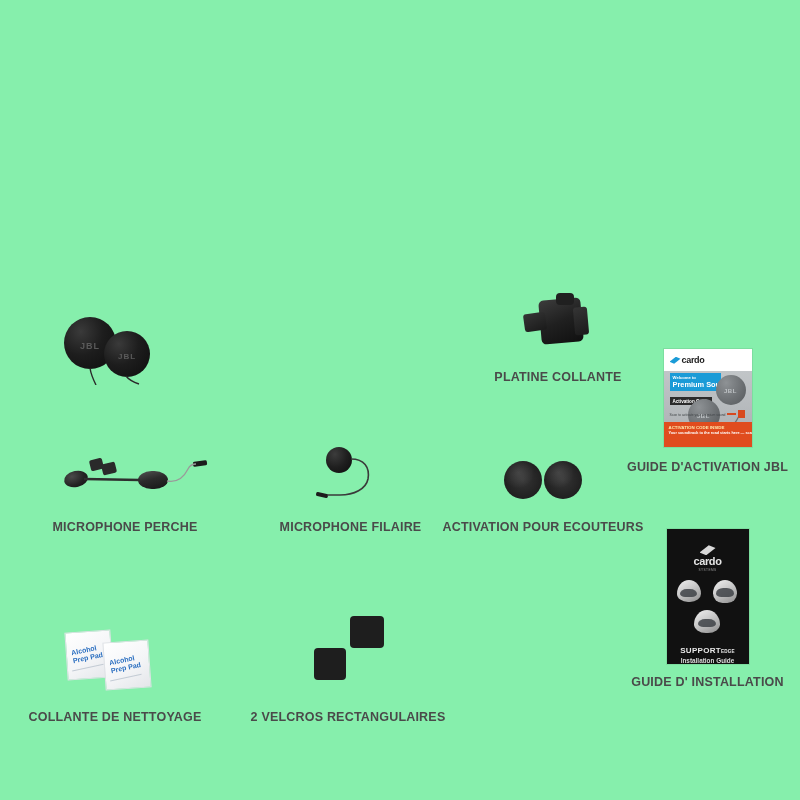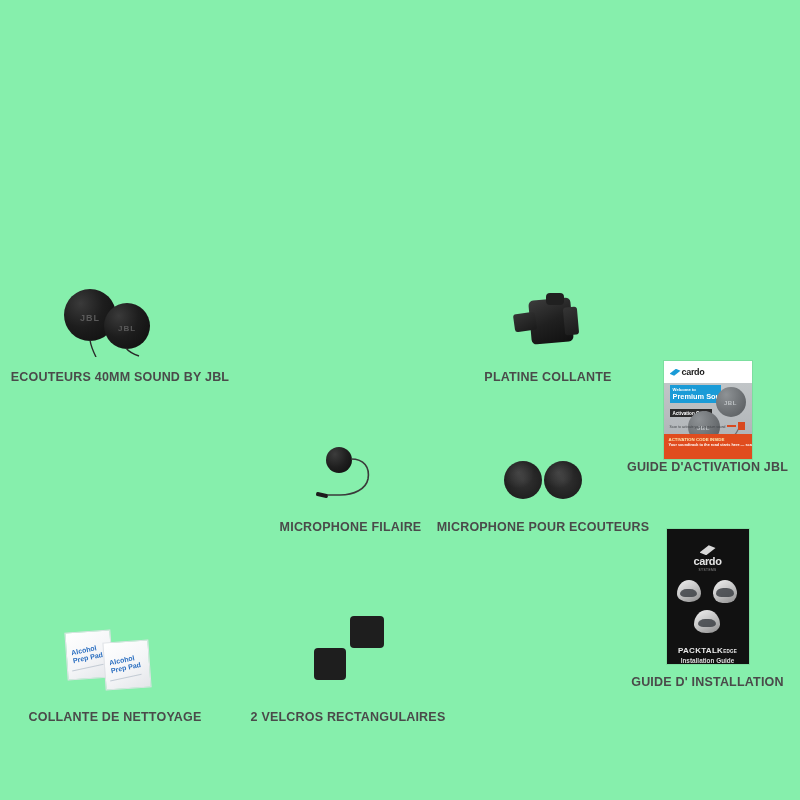--- a/index.html
+++ b/index.html
@@ -386,25 +386,24 @@
         <div class="jbl" style="font-size:9px;">JBL</div>
       </div>
       <div class="spk" style="left:44px; top:16px; width:46px; height:46px;">
         <div class="jbl" style="font-size:8px;">JBL</div>
       </div>
       <svg class="wire" style="left:0; top:0;" width="120" height="70" viewBox="0 0 120 70">
         <path d="M30 53 C31 60, 33 64, 36 70" stroke="#2a2a2a" stroke-width="1.4" fill="none"></path>
         <path d="M66 61 C69 65, 73 67, 79 69" stroke="#2a2a2a" stroke-width="1.4" fill="none"></path>
       </svg>
     </div>
-    <div class="caption" style="margin-top:14px;">ECOUTEURS 40MM SOUND BY JBL</div>
-  </div>
-
-
-  <div class="item" style="left:458px; top:285px; width:180px; height:100px;">
+  </div>
+
+
+  <div class="item" style="left:468px; top:285px; width:180px; height:100px;">
     <div class="art" style="width:80px; height:62px;">
       <div class="plate-main" style="left:22px; top:8px; width:42px; height:44px; transform:rotate(-5deg);"></div>
       <div class="plate-knob" style="left:38px; top:2px; width:18px; height:12px;"></div>
       <div class="plate-tab" style="left:6px; top:22px; width:22px; height:18px; transform:rotate(-8deg);"></div>
       <div class="plate-tab" style="left:56px; top:16px; width:14px; height:28px; transform:rotate(-5deg);"></div>
     </div>
     <div class="caption" style="margin-top:18px;">PLATINE COLLANTE</div>
   </div>
 
   <div class="item" style="left:615px; top:340px; width:185px; height:135px;">
@@ -430,41 +429,55 @@
       <div class="jbl-legal">Scan to activate your premium sound</div>
       <div class="jbl-chip">
         <span class="dash"></span>
         <span class="sq"></span>
       </div>
       <div class="jbl-footer">
         <div class="f1">ACTIVATION CODE INSIDE</div>
         <div class="f2">Your soundtrack to the road starts here — scan and go</div>
       </div>
     </div>
-    <div class="caption" style="margin-top:2px;">GUIDE D'ACTIVATION JBL</div>
-  </div>
-
+    <div class="caption" style="margin-top:14px;">GUIDE D'ACTIVATION JBL</div>
+  </div>
+
+  <div class="item" style="left:10px; top:445px; width:230px; height:90px;">
+    <div class="art" style="width:175px; height:56px;">
+      <div class="mic-boom-head" style="left:26px; top:24px; width:24px; height:16px; transform:rotate(-12deg);"></div>
+      <div class="mic-module" style="left:100px; top:24px; width:30px; height:18px;"></div>
+      <div class="velcro-chip" style="left:52px; top:12px; width:13px; height:11px;"></div>
+      <div class="velcro-chip" style="left:64px; top:16px; width:14px; height:11px;"></div>
+      <div class="jack" style="left:155px; top:14px; width:14px; height:5px; transform:rotate(-8deg);"></div>
+      <svg class="wire" style="left:0; top:0;" width="175" height="56" viewBox="0 0 175 56">
+        <path d="M46 32 L102 33" stroke="#2e2e2e" stroke-width="2.4" fill="none"></path>
+        <path d="M129 34 C140 36, 146 30, 150 22 C152 18, 155 17, 158 17" stroke="#9a9a9a" stroke-width="1.3" fill="none"></path>
+      </svg>
+    </div>
+    <div class="caption" style="margin-top:18px;">MICROPHONE PERCHE</div>
+  </div>
 
   <div class="item" style="left:258px; top:445px; width:185px; height:90px;">
     <div class="art" style="width:90px; height:62px;">
       <div class="mic-head" style="left:20px; top:2px; width:26px; height:26px;"></div>
       <div class="jack" style="left:10px; top:48px; width:12px; height:4px; transform:rotate(12deg);"></div>
       <svg class="wire" style="left:0; top:0;" width="90" height="62" viewBox="0 0 90 62">
         <path d="M45 14 C58 14, 64 22, 62 34 C60 44, 48 50, 34 50 C28 50, 24 50, 21 50" stroke="#3a3a3a" stroke-width="1.6" fill="none"></path>
       </svg>
     </div>
     <div class="caption" style="margin-top:14px;">MICROPHONE FILAIRE</div>
   </div>
 
   <div class="item" style="left:448px; top:445px; width:190px; height:90px;">
     <div class="art" style="width:90px; height:44px;">
       <div class="pad" style="left:6px; top:2px; width:38px; height:38px;"></div>
       <div class="pad" style="left:46px; top:2px; width:38px; height:38px;"></div>
     </div>
-    <div class="caption" style="margin-top:18px;">MICROPHONE POUR ECOUTEURS</div>
+    <div class="caption" style="margin-top:18px;">ACTIVATION POUR ECOUTEURS</div>
   </div>
 
   <div class="item" style="left:615px; top:525px; width:185px; height:165px;">
     <div class="card card-install" style="position:relative; width:82px; height:135px;">
       <div class="inst-logo">
         <span class="sw"></span>
         <div class="nm">cardo</div>
         <div class="tag">SYSTEMS</div>
       </div>
       <div class="helmets">
@@ -473,21 +486,21 @@
         </div>
         <div class="helmet h-full" style="left:46px; top:2px; width:24px; height:23px;">
           <div class="visor" style="left:3px; top:8px; width:18px; height:9px;"></div>
         </div>
         <div class="helmet h-open" style="left:27px; top:32px; width:26px; height:23px;">
           <div class="visor" style="left:4px; top:9px; width:18px; height:8px;"></div>
         </div>
       </div>
       <div class="inst-title">
         <div class="t1">
-          <span>PACKTALK</span><span class="edge">EDGE</span>
+          <span>SUPPORT</span><span class="edge">EDGE</span>
         </div>
         <div class="t2">Installation Guide</div>
       </div>
     </div>
     <div class="caption" style="margin-top:12px;">GUIDE D' INSTALLATION</div>
   </div>
 
   <div class="item" style="left:15px; top:615px; width:200px; height:110px;">
     <div class="art" style="width:110px; height:70px;">
       <div class="wipe" style="left:6px; top:6px; width:46px; height:48px; transform:rotate(-4deg);">

